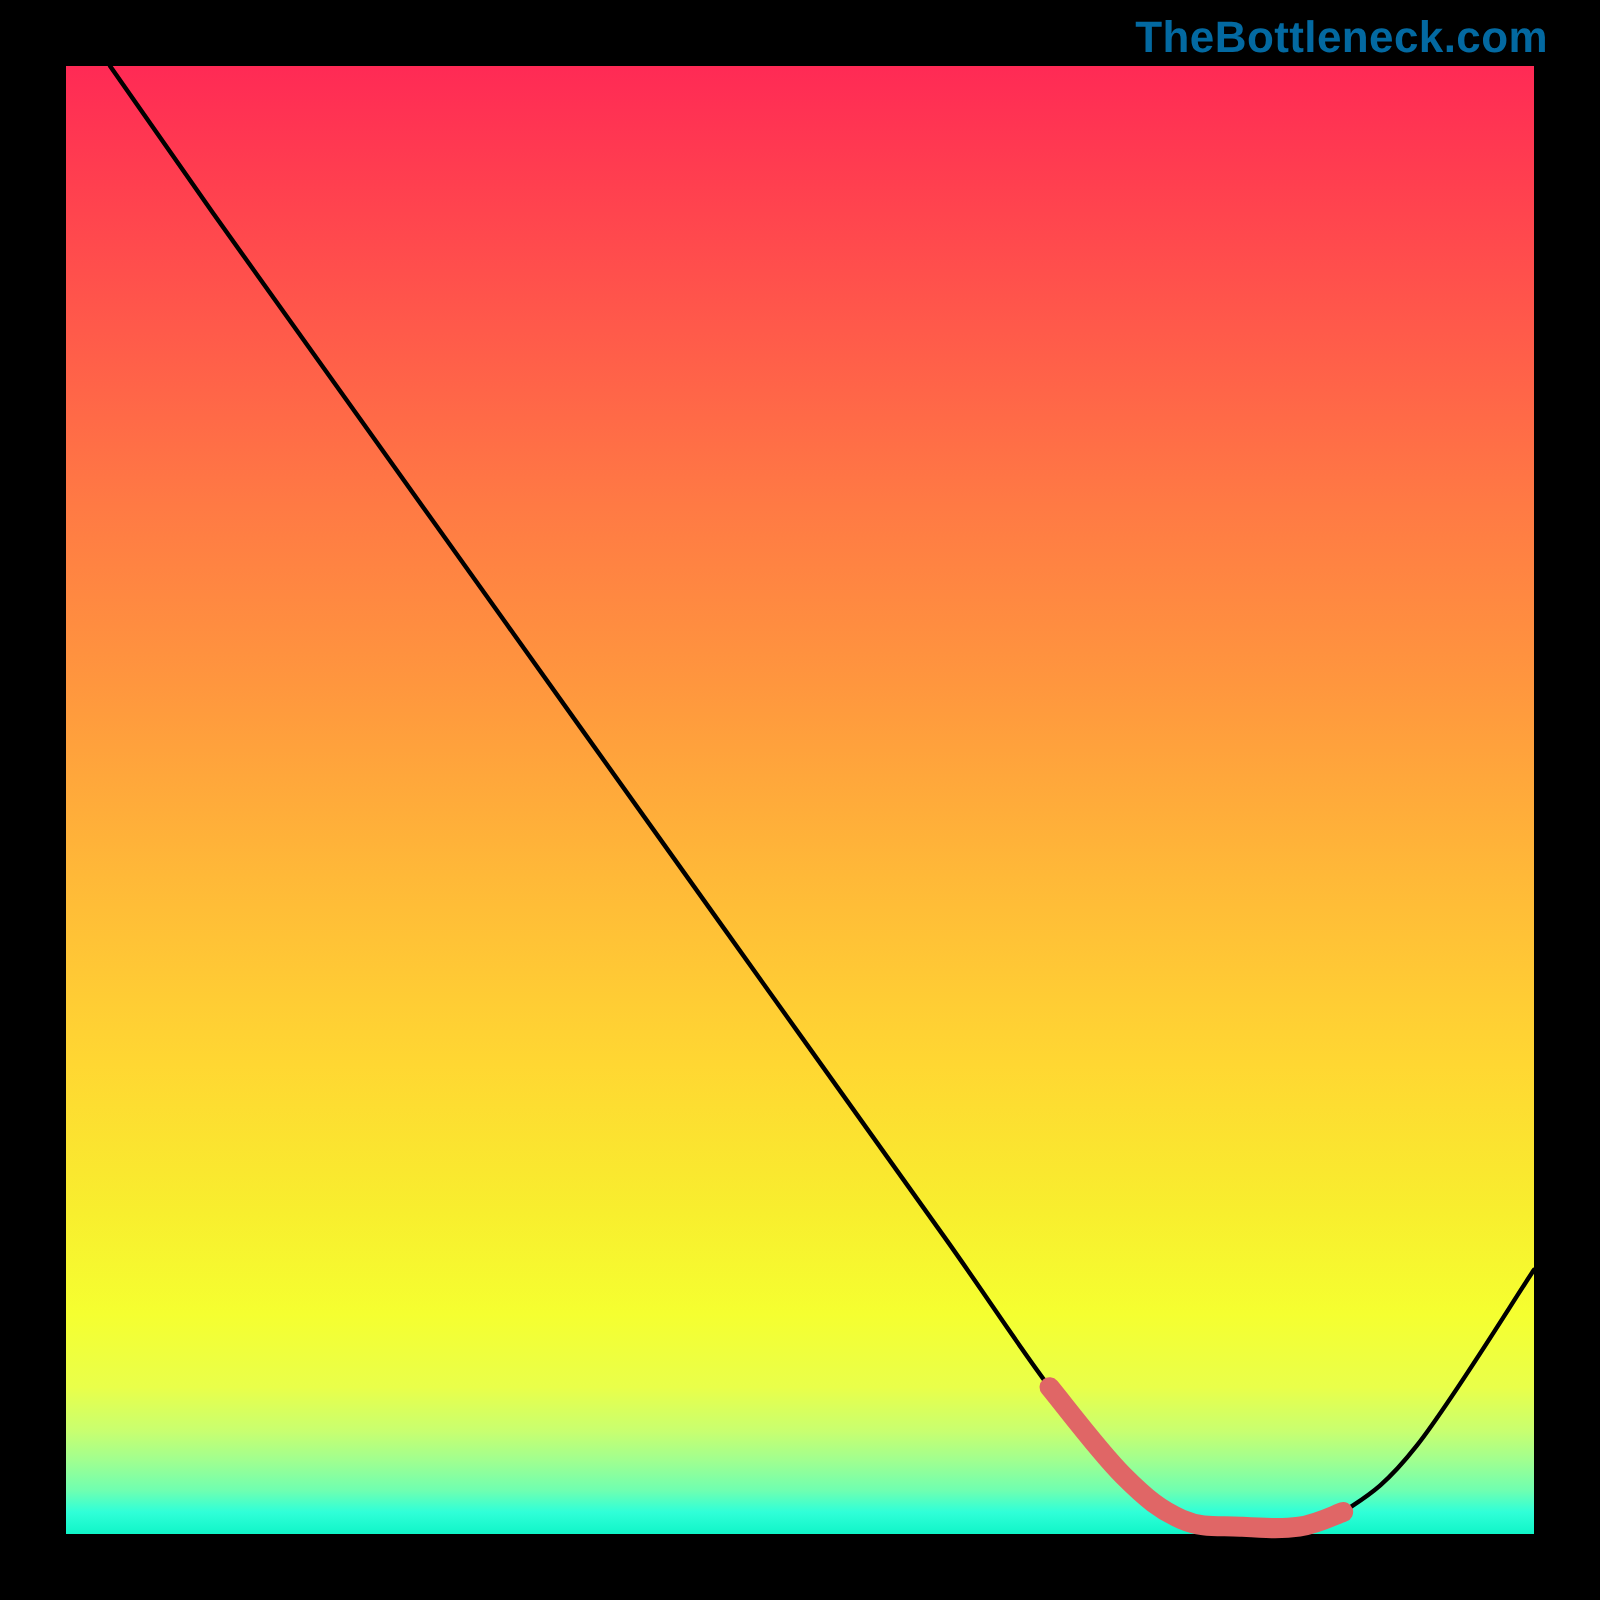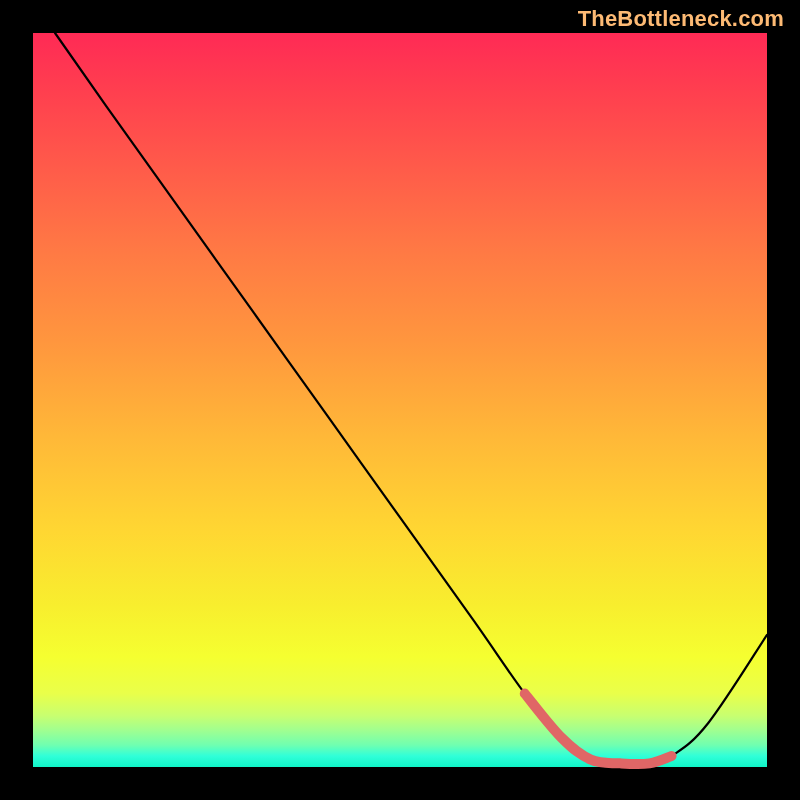--- a/index.html
+++ b/index.html
@@ -40,25 +40,25 @@
       #c8ff70 93%,
       #a0ff90 95%,
       #70ffb0 97%,
       #30ffd8 98.5%,
       #10f5c8 100%
     );
   }
   .watermark {
     position: absolute;
     top: 6px;
-    right: 16px;
+    right: 26px;
     font-family: Arial, Helvetica, sans-serif;
     font-size: 22px;
     font-weight: 600;
-    color: #fdba74;
+    color: #0369a1;
     letter-spacing: 0.2px;
     user-select: none;
   }
   svg.curve {
     position: absolute;
     left: 0;
     top: 0;
     width: 734px;
     height: 734px;
     overflow: visible;

